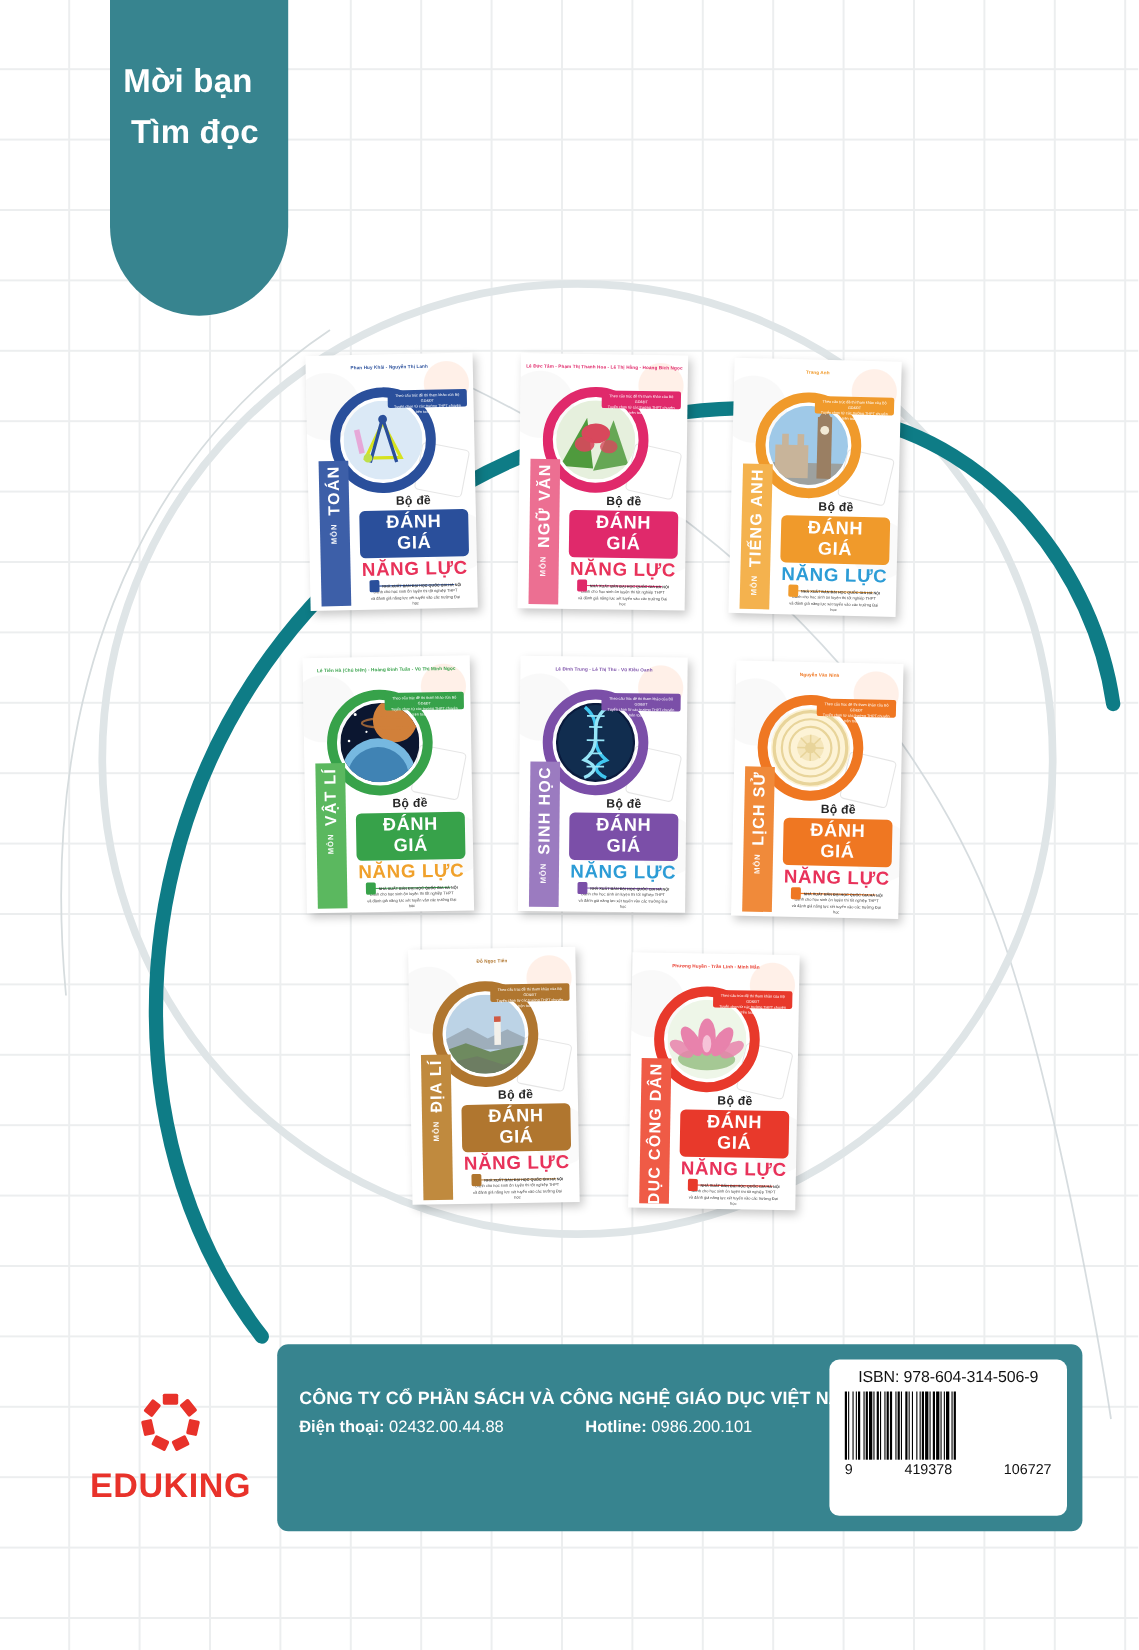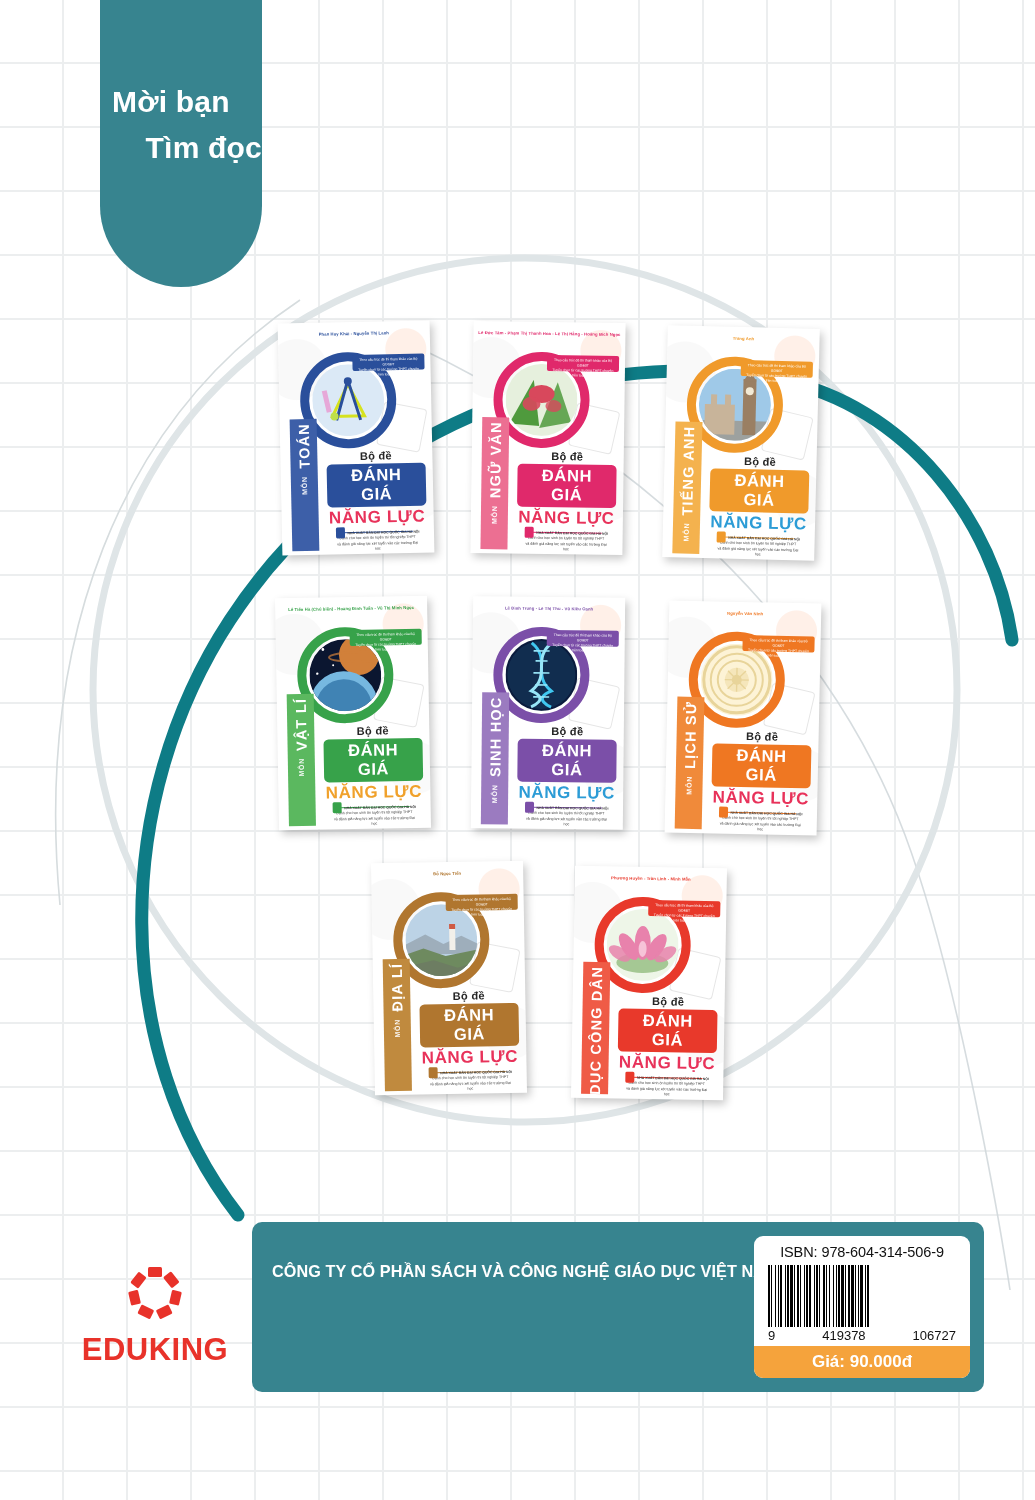--- a/index.html
+++ b/index.html
@@ -33,22 +33,22 @@
     border-radius: 0 0 81px 81px;
     z-index: 5;
   }
   .invite-tab .line {
     color: #ffffff;
     font-size: 30px;
     font-weight: 700;
     letter-spacing: .2px;
     padding-left: 19px;
   }
-  .invite-tab .l1 { margin-top: 95px; padding-left: 12px; }
-  .invite-tab .l2 { margin-top: 12px; text-align: right; }
+  .invite-tab .l1 { margin-top: 68px; padding-left: 12px; }
+  .invite-tab .l2 { margin-top: 12px; }
 
   
   .books { position: absolute; left: 0; top: 0; width: 1035px; height: 1130px; z-index: 6; }
 
   .book {
     position: absolute;
     width: 152px; height: 232px;
     background: #ffffff;
     box-shadow: 3px 4px 9px rgba(0,0,0,.22);
     overflow: hidden;
@@ -629,20 +629,28 @@
         <span class="mark" style="background:#E8392B"></span>
         <span class="ptxt">NHÀ XUẤT BẢN ĐẠI HỌC QUỐC GIA HÀ NỘI</span>
       </div>
     </div>
     </div>
   </div>
 
 <div class="footer-panel">
   <div class="company">
     <div class="cname">CÔNG TY CỔ PHẦN SÁCH VÀ CÔNG NGHỆ GIÁO DỤC VIỆT NAM</div>
+    <div class="row">
+      <b>Điện thoại:</b>
+      <span>02432.00.44.88</span>
+      <span class="hot">
+        <b>Hotline:</b>
+        <span>0986.200.101</span>
+      </span>
+    </div>
   </div>
 
   <div class="isbn-card">
     <div class="isbn-num">ISBN: 978-604-314-506-9</div>
     <div class="bars" id="bars">
         <i style="width: 2px; background: rgb(0, 0, 0);"></i>
         <i style="width: 1px; background: transparent;"></i>
         <i style="width: 1px; background: rgb(0, 0, 0);"></i>
         <i style="width: 3px; background: transparent;"></i>
         <i style="width: 1px; background: rgb(0, 0, 0);"></i>
@@ -704,21 +712,20 @@
         <i style="width: 1px; background: rgb(0, 0, 0);"></i>
         <i style="width: 1px; background: transparent;"></i>
         <i style="width: 2px; background: rgb(0, 0, 0);"></i>
         <i style="width: 1px; background: transparent;"></i>
       </div>
     <div class="barnums">
       <span>9</span>
       <span>419378</span>
       <span>106727</span>
     </div>
-    <div class="price-strip">Giá: 90.000đ</div>
   </div>
 </div>
 
 <div class="logo">
   <svg width="162" height="62" viewBox="0 0 100 62">
     <g fill="#E8322A" transform="translate(50,31)">
       <g transform="rotate(0)">  
           <rect x="-7" y="-26" width="14" height="10" rx="1.5"></rect>
         </g>
       <g transform="rotate(51)"> 

